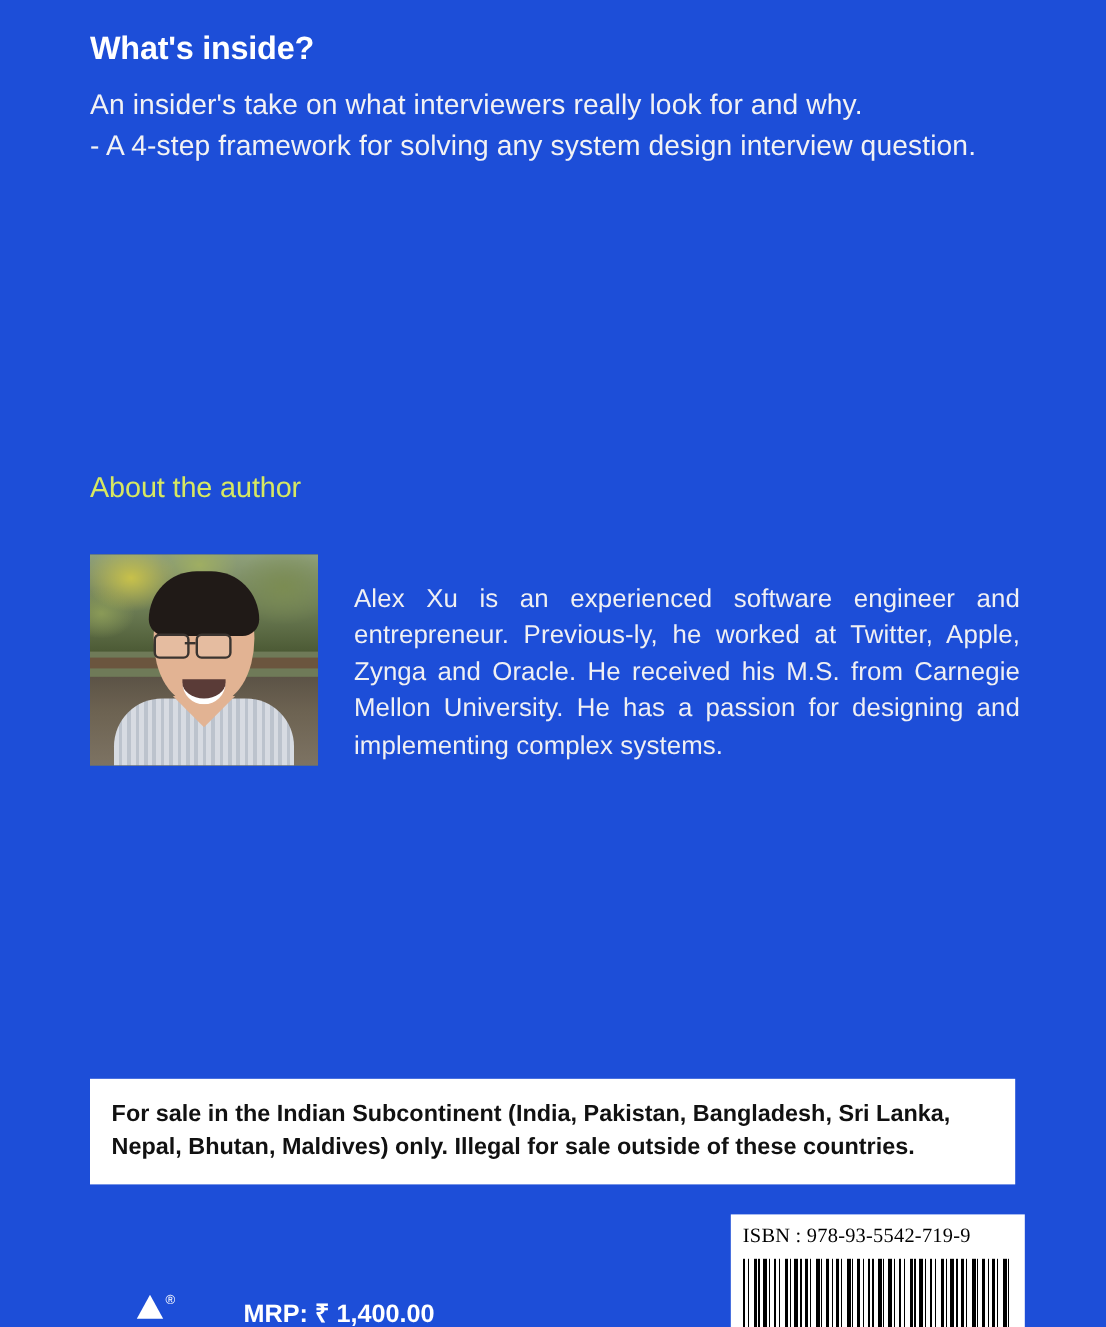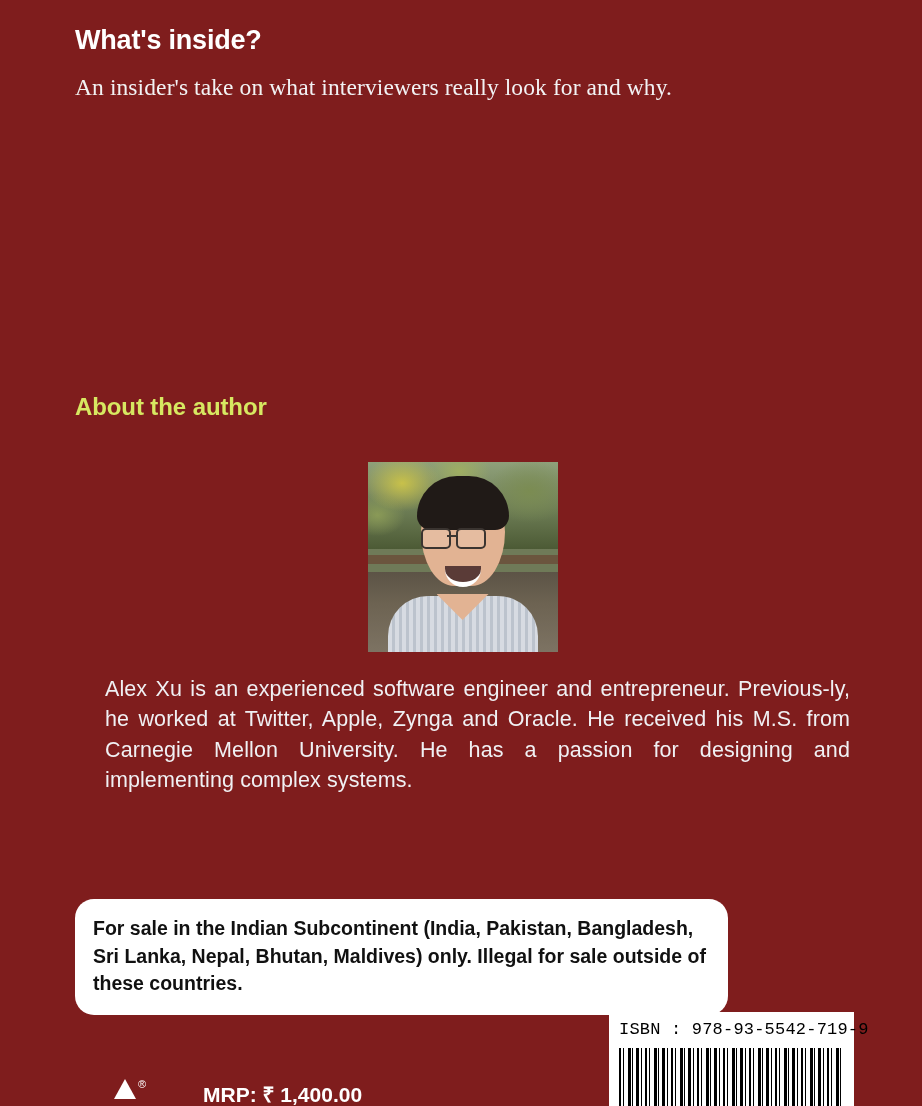--- a/index.html
+++ b/index.html
@@ -11,21 +11,21 @@
     height: 1106px;
     background: #3b3f63;
     font-family: "Liberation Sans", sans-serif;
     overflow: hidden;
     position: relative;
   }
 
   .page {
     position: absolute;
     inset: 0;
-    background: #7f1d1d;
+    background: #1d4ed8;
   }
 
   
   .whats-inside {
     position: absolute;
     left: 75px;
     top: 26px;
     width: 790px;
   }
   .heading {
@@ -34,46 +34,44 @@
     font-weight: bold;
     letter-spacing: -0.2px;
     margin: 0 0 14px 0;
     line-height: 1.1;
   }
   .inside-list {
     color: #f2f2f4;
     font-size: 23.5px;
     line-height: 1.48;
     letter-spacing: 0.1px;
-    font-family: Liberation Serif, serif;
   }
   .inside-list div {
     margin: 0;
   }
 
   
   .about-author-heading {
     position: absolute;
     left: 75px;
     top: 393px;
     color: #d7e861;
     font-size: 24px;
-    font-weight: bold;
+    font-weight: normal;
     letter-spacing: -0.1px;
     margin: 0;
   }
 
   .author-block {
     position: absolute;
     left: 75px;
     top: 462px;
     width: 775px;
     display: flex;
-    align-items: center;
-    flex-direction: column;
+    align-items: flex-start;
   }
 
   .author-photo {
     width: 190px;
     height: 176px;
     flex: 0 0 190px;
     position: relative;
     overflow: hidden;
     background: #6f7a58;
   }
@@ -181,43 +179,42 @@
     line-height: 1.42;
     text-align: justify;
     letter-spacing: 0.1px;
   }
 
   
   .notice {
     position: absolute;
     left: 75px;
     top: 899px;
-    width: 653px;
+    width: 771px;
     background: #ffffff;
     color: #111111;
     font-size: 19.5px;
     font-weight: bold;
     line-height: 1.42;
     padding: 16px 18px 17px 18px;
     box-sizing: border-box;
-    border-radius: 19px;
   }
 
   
   .isbn-block {
     position: absolute;
     left: 609px;
     top: 1012px;
     width: 245px;
     background: #ffffff;
     padding: 8px 10px 0 10px;
     box-sizing: border-box;
   }
   .isbn-text {
-    font-family: Liberation Mono, monospace;
+    font-family: Liberation Serif, serif;
     font-size: 17px;
     color: #000000;
     letter-spacing: 0.2px;
     white-space: nowrap;
   }
   .barcode {
     margin-top: 9px;
     height: 58px;
     width: 100%;
     background-image: repeating-linear-gradient(90deg,
@@ -266,20 +263,21 @@
 </style>
 </head>
 <body>
 
 <div class="page">
 
   <section class="whats-inside">
     <h2 class="heading">What's inside?</h2>
     <div class="inside-list">
       <div> An insider's take on what interviewers really look for and why.</div>
+      <div>- A 4-step framework for solving any system design interview question.</div>
     </div>
   </section>
 
   <h2 class="about-author-heading">About the author</h2>
 
   <div class="author-block">
     <div class="author-photo">
       <div class="ph-sky"></div>
       <div class="ph-foliage"></div>
       <div class="ph-ground"></div>

